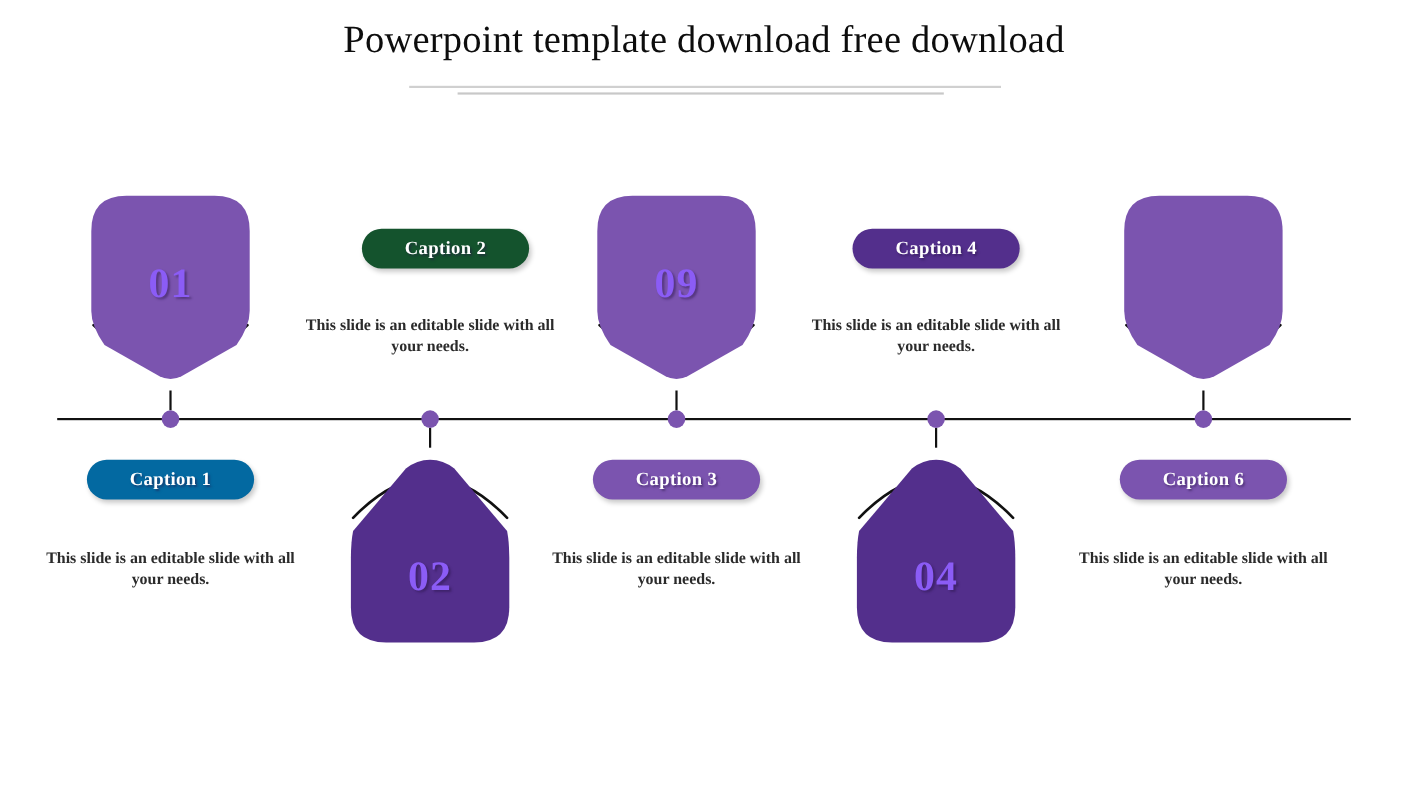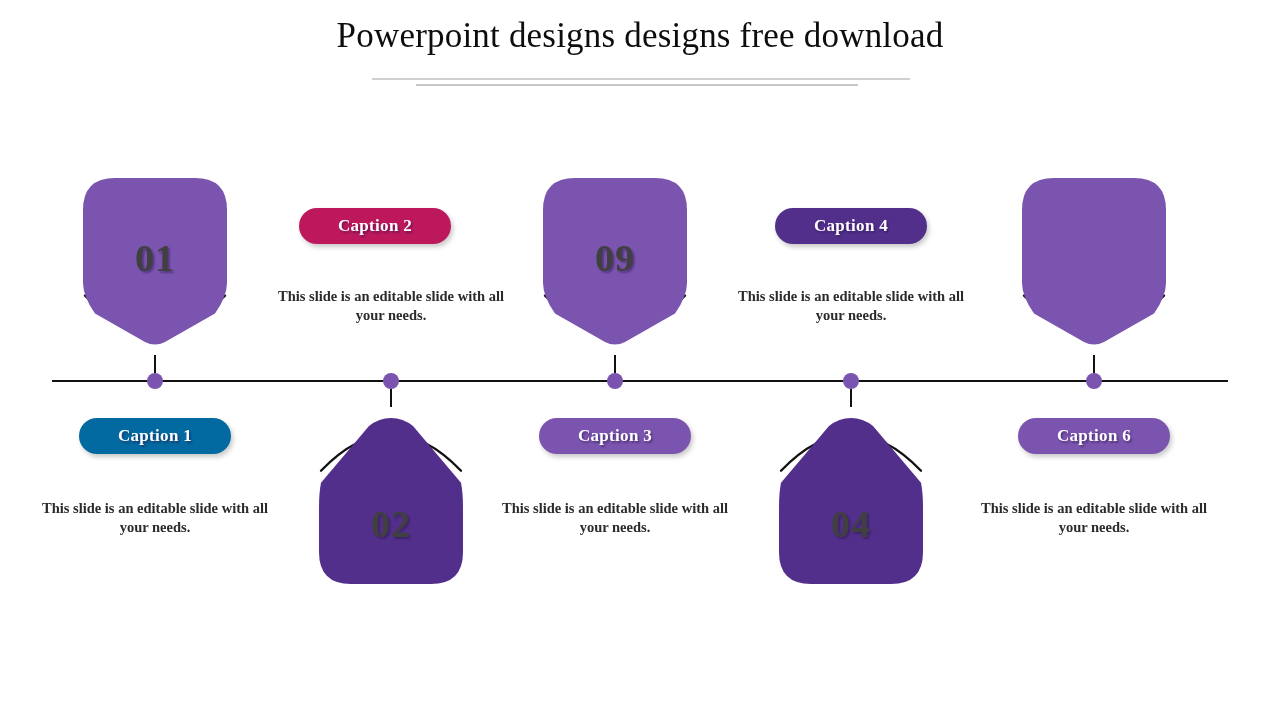--- a/index.html
+++ b/index.html
@@ -47,21 +47,21 @@
   .node { position:absolute; top:0; left:0; width:0; height:0; }
 
   .shape-wrap { position:absolute; width:148px; height:172px; }
   .shape-svg { position:absolute; left:0; top:0; width:148px; height:172px; overflow:visible; }
 
   .num {
     position:absolute; left:0; width:148px; text-align:center;
     font-family:"Liberation Serif", serif;
     font-weight:bold;
     font-size:38px;
-    color:#404040;
+    color:#8b5cf6;
     text-shadow:2px 2px 2px rgba(40,20,70,0.45);
     letter-spacing:1px;
     pointer-events:none;
   }
   .num.up   { top:60px; }   
   .num.down { top:88px; }   
 
   
   .stem { position:absolute; width:2px; background:#111111; z-index:5; }
 
@@ -94,21 +94,21 @@
     color:#2b2b2b;
     font-weight:bold;
   }
 </style>
 </head>
 <body>
 
 <div class="slide">
 
   <div class="title-block">
-    <div class="title-text">Powerpoint designs designs free download</div>
+    <div class="title-text">Powerpoint template download free download</div>
   </div>
   <div class="rule-wrap">
     <div class="rule-top"></div>
     <div class="rule-bot"></div>
   </div>
 
   <div class="timeline"></div>
 
   <div id="nodes">
       <div class="node">
@@ -150,21 +150,21 @@
             Q 2 170 2 138
             L 2 92.88000000000001
             Q 2 79.12 4 68.8
             L 52 12
             Q 62 4 74 4 Z" fill="#532F8C"></path>
           </svg>
           <div class="num down">02</div>
         </div>
         <div class="stem" style="left: 390px; top: 389px; height: 18px;"></div>
         <div class="dot" style="left: 383px; background: rgb(123, 84, 175);"></div>
-        <div class="pill" style="width: 152px; left: 299px; top: 208px; background: #be185d;">
+        <div class="pill" style="width: 152px; left: 329px; top: 208px; background: #14532d;">
           <span class="pill-label">Caption 2</span>
         </div>
         <div class="body-text" style="left: 276px; top: 287px;">This slide is an editable slide with all your needs.</div>
       </div>
       <div class="node">
         <div class="shape-wrap" style="left: 541px; top: 176px;">
           <svg class="shape-svg" viewBox="0 0 148 172" width="148" height="172">
             <path d="M 4 119.53999999999999 Q 74 188 144 119.53999999999999" fill="none" stroke="#111111" stroke-width="2.4" stroke-linecap="round"></path>
             <path d="M 34 2
             L 114 2

